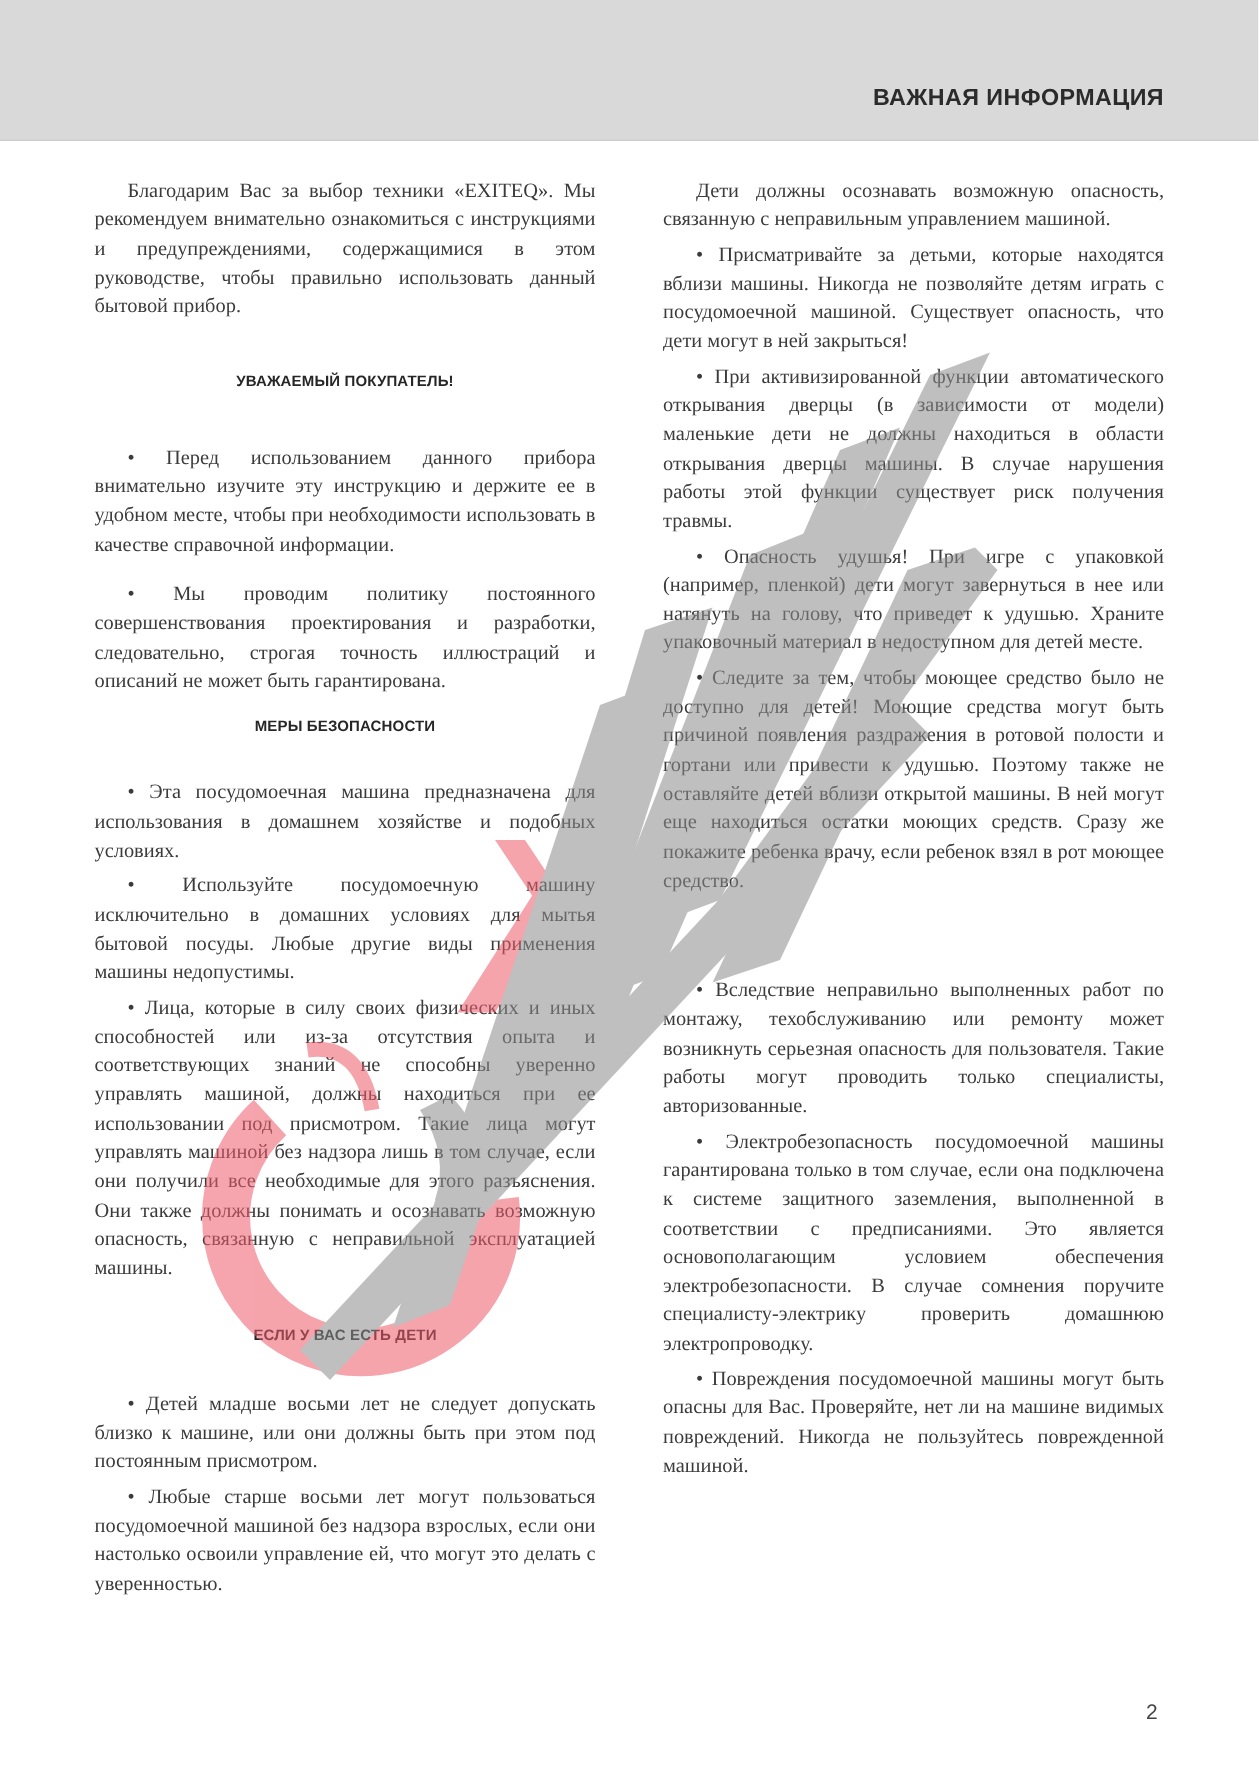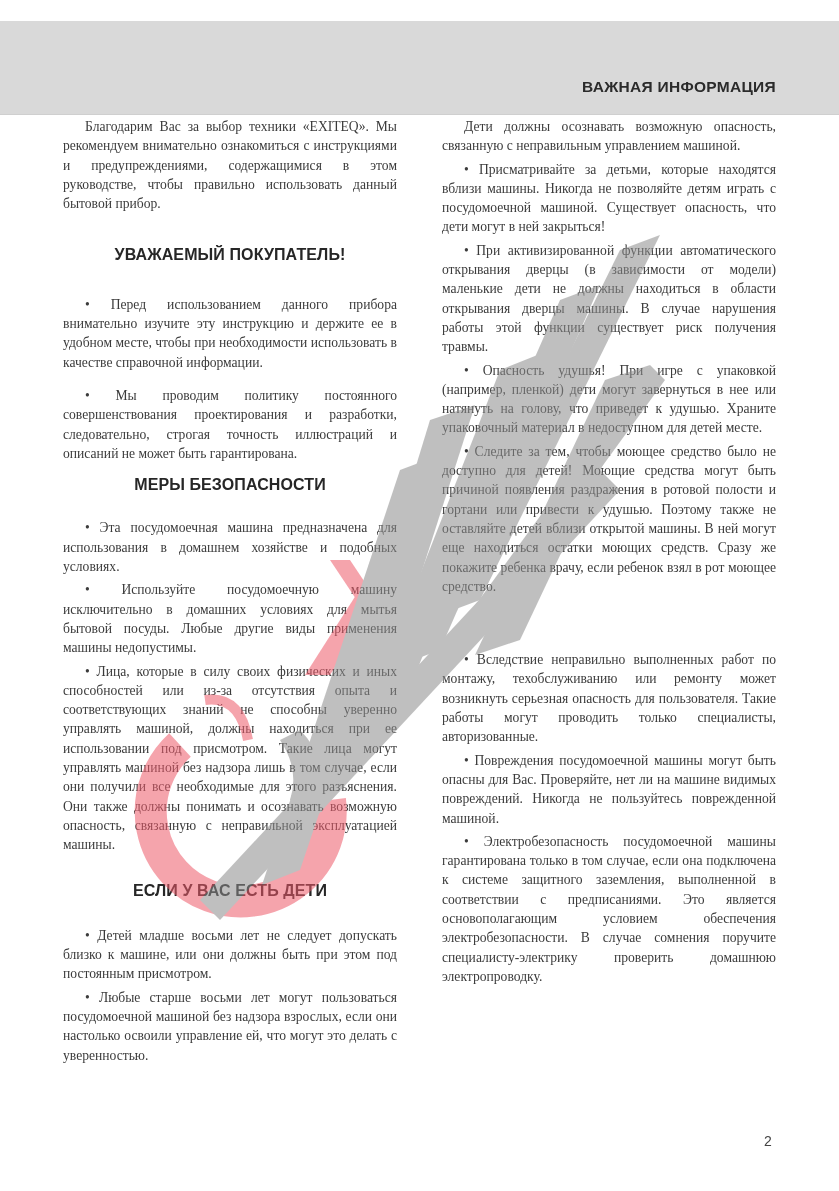--- a/index.html
+++ b/index.html
@@ -6,41 +6,40 @@
   body {
     width: 839px; height: 1191px; position: relative; overflow: hidden;
     background: #ffffff;
     font-family: "Liberation Sans", "DejaVu Sans", sans-serif;
     color: #3b3b3b;
   }
   .header-band {
     position: absolute; left: 0; top: 0; width: 839px; height: 93px;
     background: #d9d9d9;
     border-bottom: 1px solid #cfcfcf;
-    margin-top: 21px;
   }
   .header-title {
     position: absolute; right: 63px; top: 57px;
     font-weight: bold; font-size: 15.5px; letter-spacing: 0.3px;
     color: #2b2b2b;
   }
   .column {
     position: absolute; top: 117px; width: 334px;
     font-size: 13.6px; line-height: 19.3px;
   }
   .col-left { left: 63px; }
   .col-right { left: 442px; }
   .para {
     margin: 0 0 4px 0; text-align: justify; text-indent: 22px;
     hyphens: manual;
     font-family: Liberation Serif, serif;
   }
   .para.spaced { margin-bottom: 14px; }
   .heading {
-    text-align: center; font-weight: bold; font-size: 16px;
+    text-align: center; font-weight: bold; font-size: 10px;
     color: #262626; margin: 0; letter-spacing: 0.1px;
   }
   .page-number {
     position: absolute; left: 764px; top: 1133px; font-size: 14px; color: #444;
   }
   .watermark {
     position: absolute; left: 0; top: 0; width: 839px; height: 1191px;
     pointer-events: none;
   }
 </style>
@@ -77,22 +76,22 @@
 <div class="column col-right">
   <p class="para">Дети должны осознавать возможную опасность, связанную с неправильным управлением машиной.</p>
   <p class="para">• Присматривайте за детьми, которые находятся вблизи машины. Никогда не позволяйте детям играть с посудомоечной машиной. Существует опасность, что дети могут в ней закрыться!</p>
   <p class="para">• При активизированной функции автоматического открывания дверцы (в зависимости от модели) маленькие дети не должны находиться в области открывания дверцы машины. В случае нарушения работы этой функции существует риск получения травмы.</p>
   <p class="para">• Опасность удушья! При игре с упаковкой (например, пленкой) дети могут завернуться в нее или натянуть на голову, что приведет к удушью. Храните упаковочный материал в недоступном для детей месте.</p>
   <p class="para">• Следите за тем, чтобы моющее средство было не доступно для детей! Моющие средства могут быть причиной появления раздражения в ротовой полости и гортани или привести к удушью. Поэтому также не оставляйте детей вблизи открытой машины. В ней могут еще находиться остатки моющих средств. Сразу же покажите ребенка врачу, если ребенок взял в рот моющее средство.</p>
 
   <div style="height:24px"></div>
   <div style="height:26px"></div>
   <p class="para">• Вследствие неправильно выполненных работ по монтажу, техобслуживанию или ремонту может возникнуть серьезная опасность для пользователя. Такие работы могут проводить только специалисты, авторизованные.</p>
+  <p class="para">• Электробезопасность посудомоечной машины гарантирована только в том случае, если она подключена к системе защитного заземления, выполненной в соответствии с предписаниями. Это является основополагающим условием обеспечения электробезопасности. В случае сомнения поручите специалисту-электрику проверить домашнюю электропроводку.</p>
   <p class="para">• Повреждения посудомоечной машины могут быть опасны для Вас. Проверяйте, нет ли на машине видимых повреждений. Никогда не пользуйтесь поврежденной машиной.</p>
-  <p class="para">• Электробезопасность посудомоечной машины гарантирована только в том случае, если она подключена к системе защитного заземления, выполненной в соответствии с предписаниями. Это является основополагающим условием обеспечения электробезопасности. В случае сомнения поручите специалисту-электрику проверить домашнюю электропроводку.</p>
 </div>
 
 <div class="page-number">2</div>
 
 <svg class="watermark" viewBox="0 0 839 1191" xmlns="http://www.w3.org/2000/svg">
   <g opacity="0.55">
 
     <g>
       <path d="M 180 745 A 90 90 0 1 0 330 800" fill="none" stroke="#ee5a6a" stroke-width="32" stroke-linecap="butt"></path>
       <path d="M 205 700 Q 240 695 248 740" fill="none" stroke="#ee5a6a" stroke-width="10"></path>

